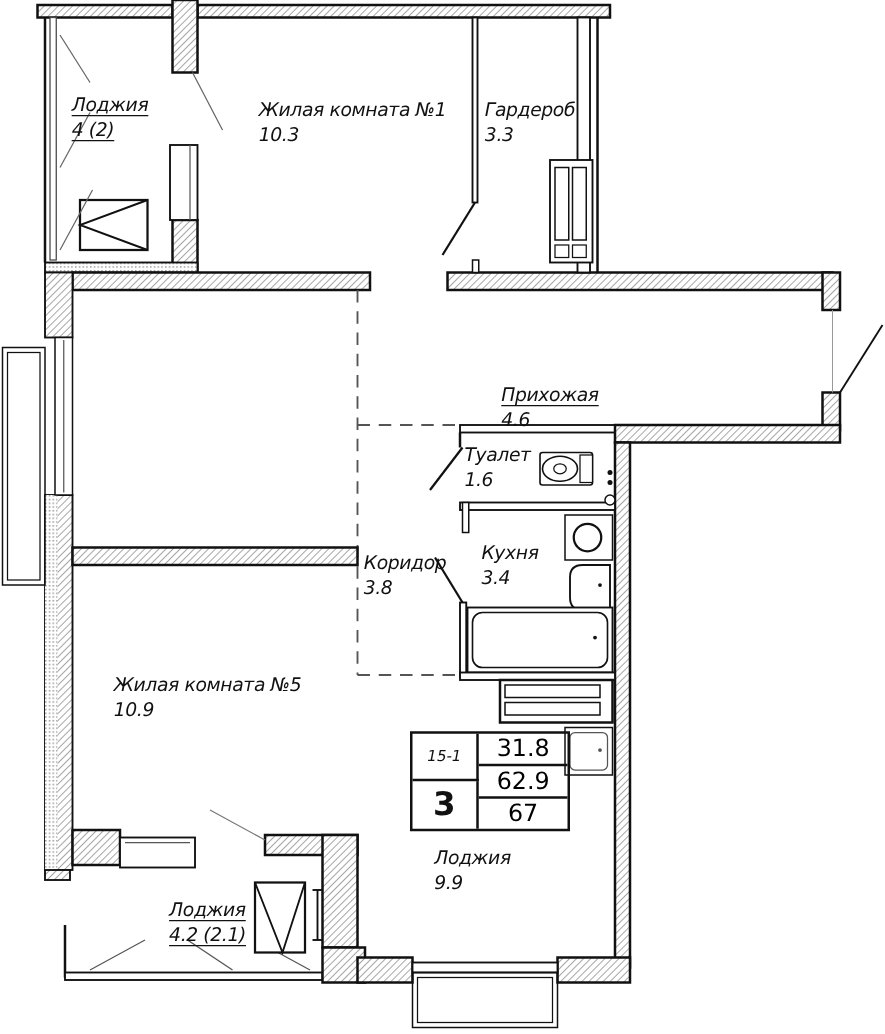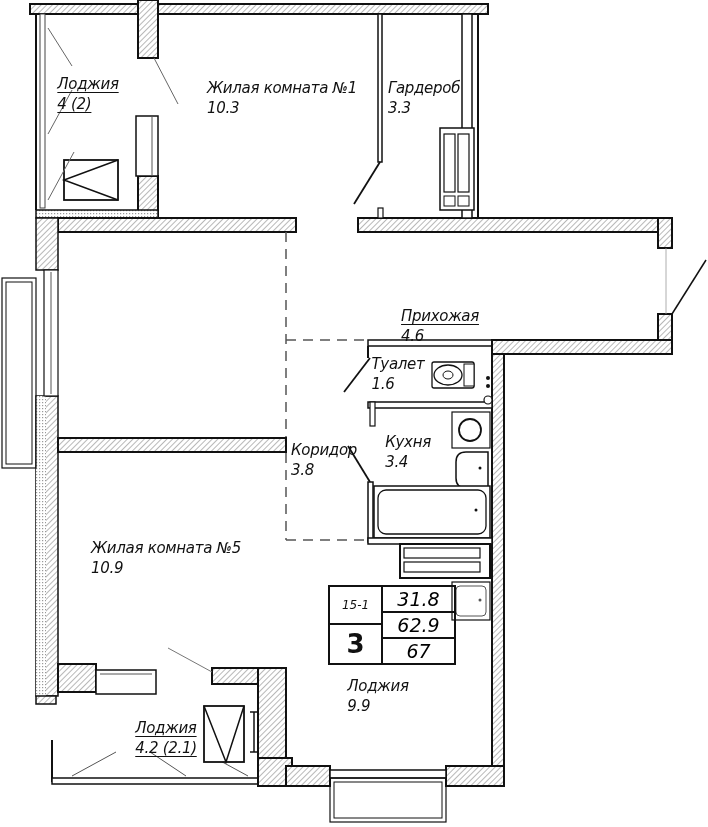--- a/index.html
+++ b/index.html
@@ -6,21 +6,21 @@
   body { width: 708px; height: 827px; position: relative; overflow: hidden; font-family: "DejaVu Sans", sans-serif; }
   svg { position: absolute; left: 0; top: 0; }
   .lbl { position: absolute; font-family: "DejaVu Sans", sans-serif; font-style: italic; color: #111; font-size: 15px; white-space: nowrap; letter-spacing: -0.3px; transform: translateX(-50%); line-height: 20px; }
   .lbl .a { display: block; }
   .ul { text-decoration: underline; text-underline-offset: 3px; }
   .info-table { position: absolute; left: 316px; top: 585px; width: 128px; height: 80px; border: 2px solid #111; box-sizing: border-box; display: grid; grid-template-columns: 53px 1fr; grid-template-rows: 1fr 1fr; margin-left: 12px; }
   .info-table .cell { border-right: 2px solid #111; display: flex; align-items: center; justify-content: center; font-style: italic; color: #111; }
   .info-table .cell.sec { font-size: 12px; border-bottom: 2px solid #111; }
   .info-table .cell.rooms { font-size: 26px; font-weight: bold; font-style: normal; }
   .info-table .vals { grid-column: 2; grid-row: 1 / span 2; display: flex; flex-direction: column; }
-  .info-table .vals div { flex: 1; display: flex; align-items: center; justify-content: center; font-size: 19px; font-style: italic; border-bottom: 2px solid #111; }
+  .info-table .vals div { flex: 1; display: flex; align-items: center; justify-content: center; font-size: 19px; border-bottom: 2px solid #111; }
   .info-table .vals div:last-child { border-bottom: none; }
 </style>
 </head>
 <body>
 
 <svg width="708" height="827" viewBox="0 0 708 827">
   <defs>
     <pattern id="hatch" patternUnits="userSpaceOnUse" width="4" height="4" patternTransform="rotate(45)">
       <rect width="4" height="4" fill="#fff"></rect>
       <line x1="0" y1="0" x2="0" y2="4" stroke="#888" stroke-width="1.2"></line>

